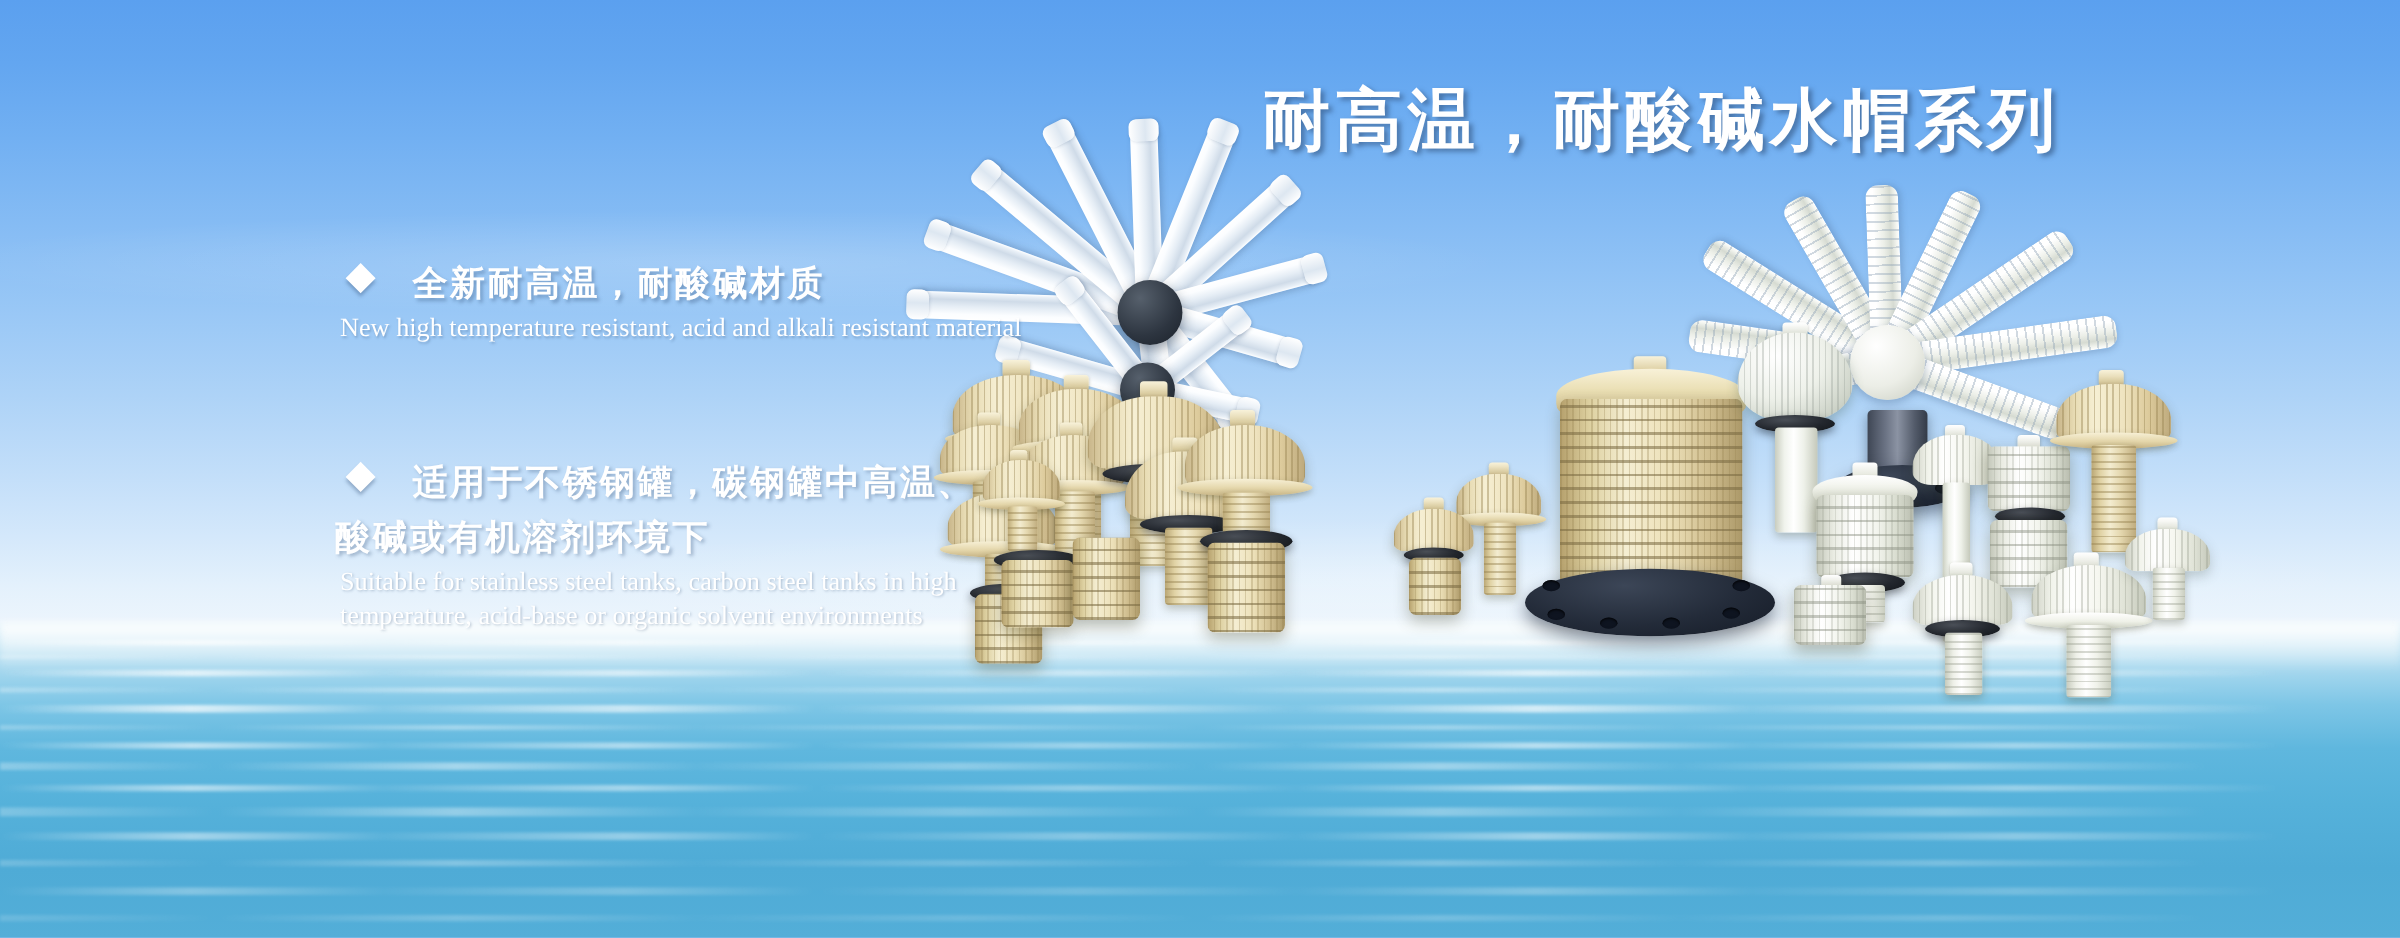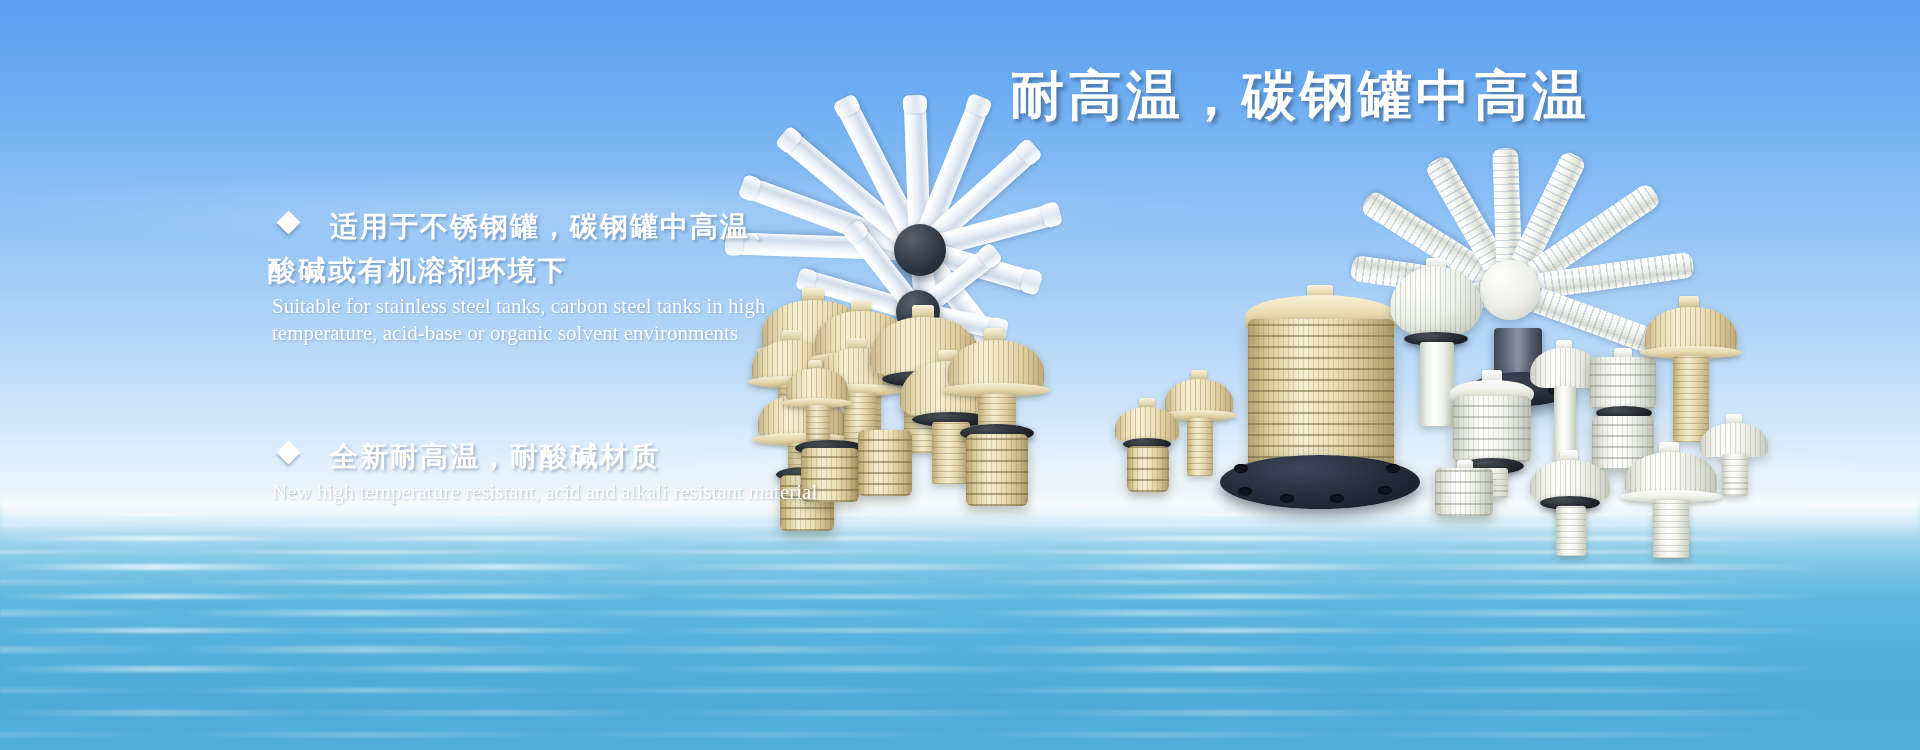--- a/index.html
+++ b/index.html
@@ -469,33 +469,33 @@
       <div class="cone" style="left:0;top:9px;width:64px;height:34px;"></div>
       <div class="gasket" style="left:8px;top:40px;width:48px;height:12px;"></div>
       <div class="barrel" style="left:12px;top:48px;width:42px;height:46px;"></div>
     </div>
     <div class="pp" style="left:1435px;top:460px;">
       <div class="knob white" style="left:22px;top:0;width:16px;height:11px;"></div>
       <div class="barrel white" style="left:0;top:8px;width:58px;height:48px;"></div>
     </div>
   </div>
 
-  <div class="headline">耐高温，碳钢罐中高温</div>
+  <div class="headline">耐高温，耐酸碱水帽系列</div>
 
   <div class="bullets">
+
+    <div class="bullet-row">
+      <span class="diamond"></span>
+      <div class="b-cn">全新耐高温，耐酸碱材质</div>
+      <div class="b-en">New high temperature resistant, acid and alkali resistant material</div>
+    </div>
 
     <div class="bullet-row">
       <span class="diamond"></span>
       <div class="b-cn">适用于不锈钢罐，碳钢罐中高温、</div>
       <div class="b-cn" style="margin-left:-12px;">酸碱或有机溶剂环境下</div>
       <div class="b-en">Suitable for stainless steel tanks, carbon steel tanks in high</div>
       <div class="b-en">temperature, acid-base or organic solvent environments</div>
     </div>
 
-    <div class="bullet-row">
-      <span class="diamond"></span>
-      <div class="b-cn">全新耐高温，耐酸碱材质</div>
-      <div class="b-en">New high temperature resistant, acid and alkali resistant material</div>
-    </div>
-
   </div>
 
 </div>
 
 </body></html>

